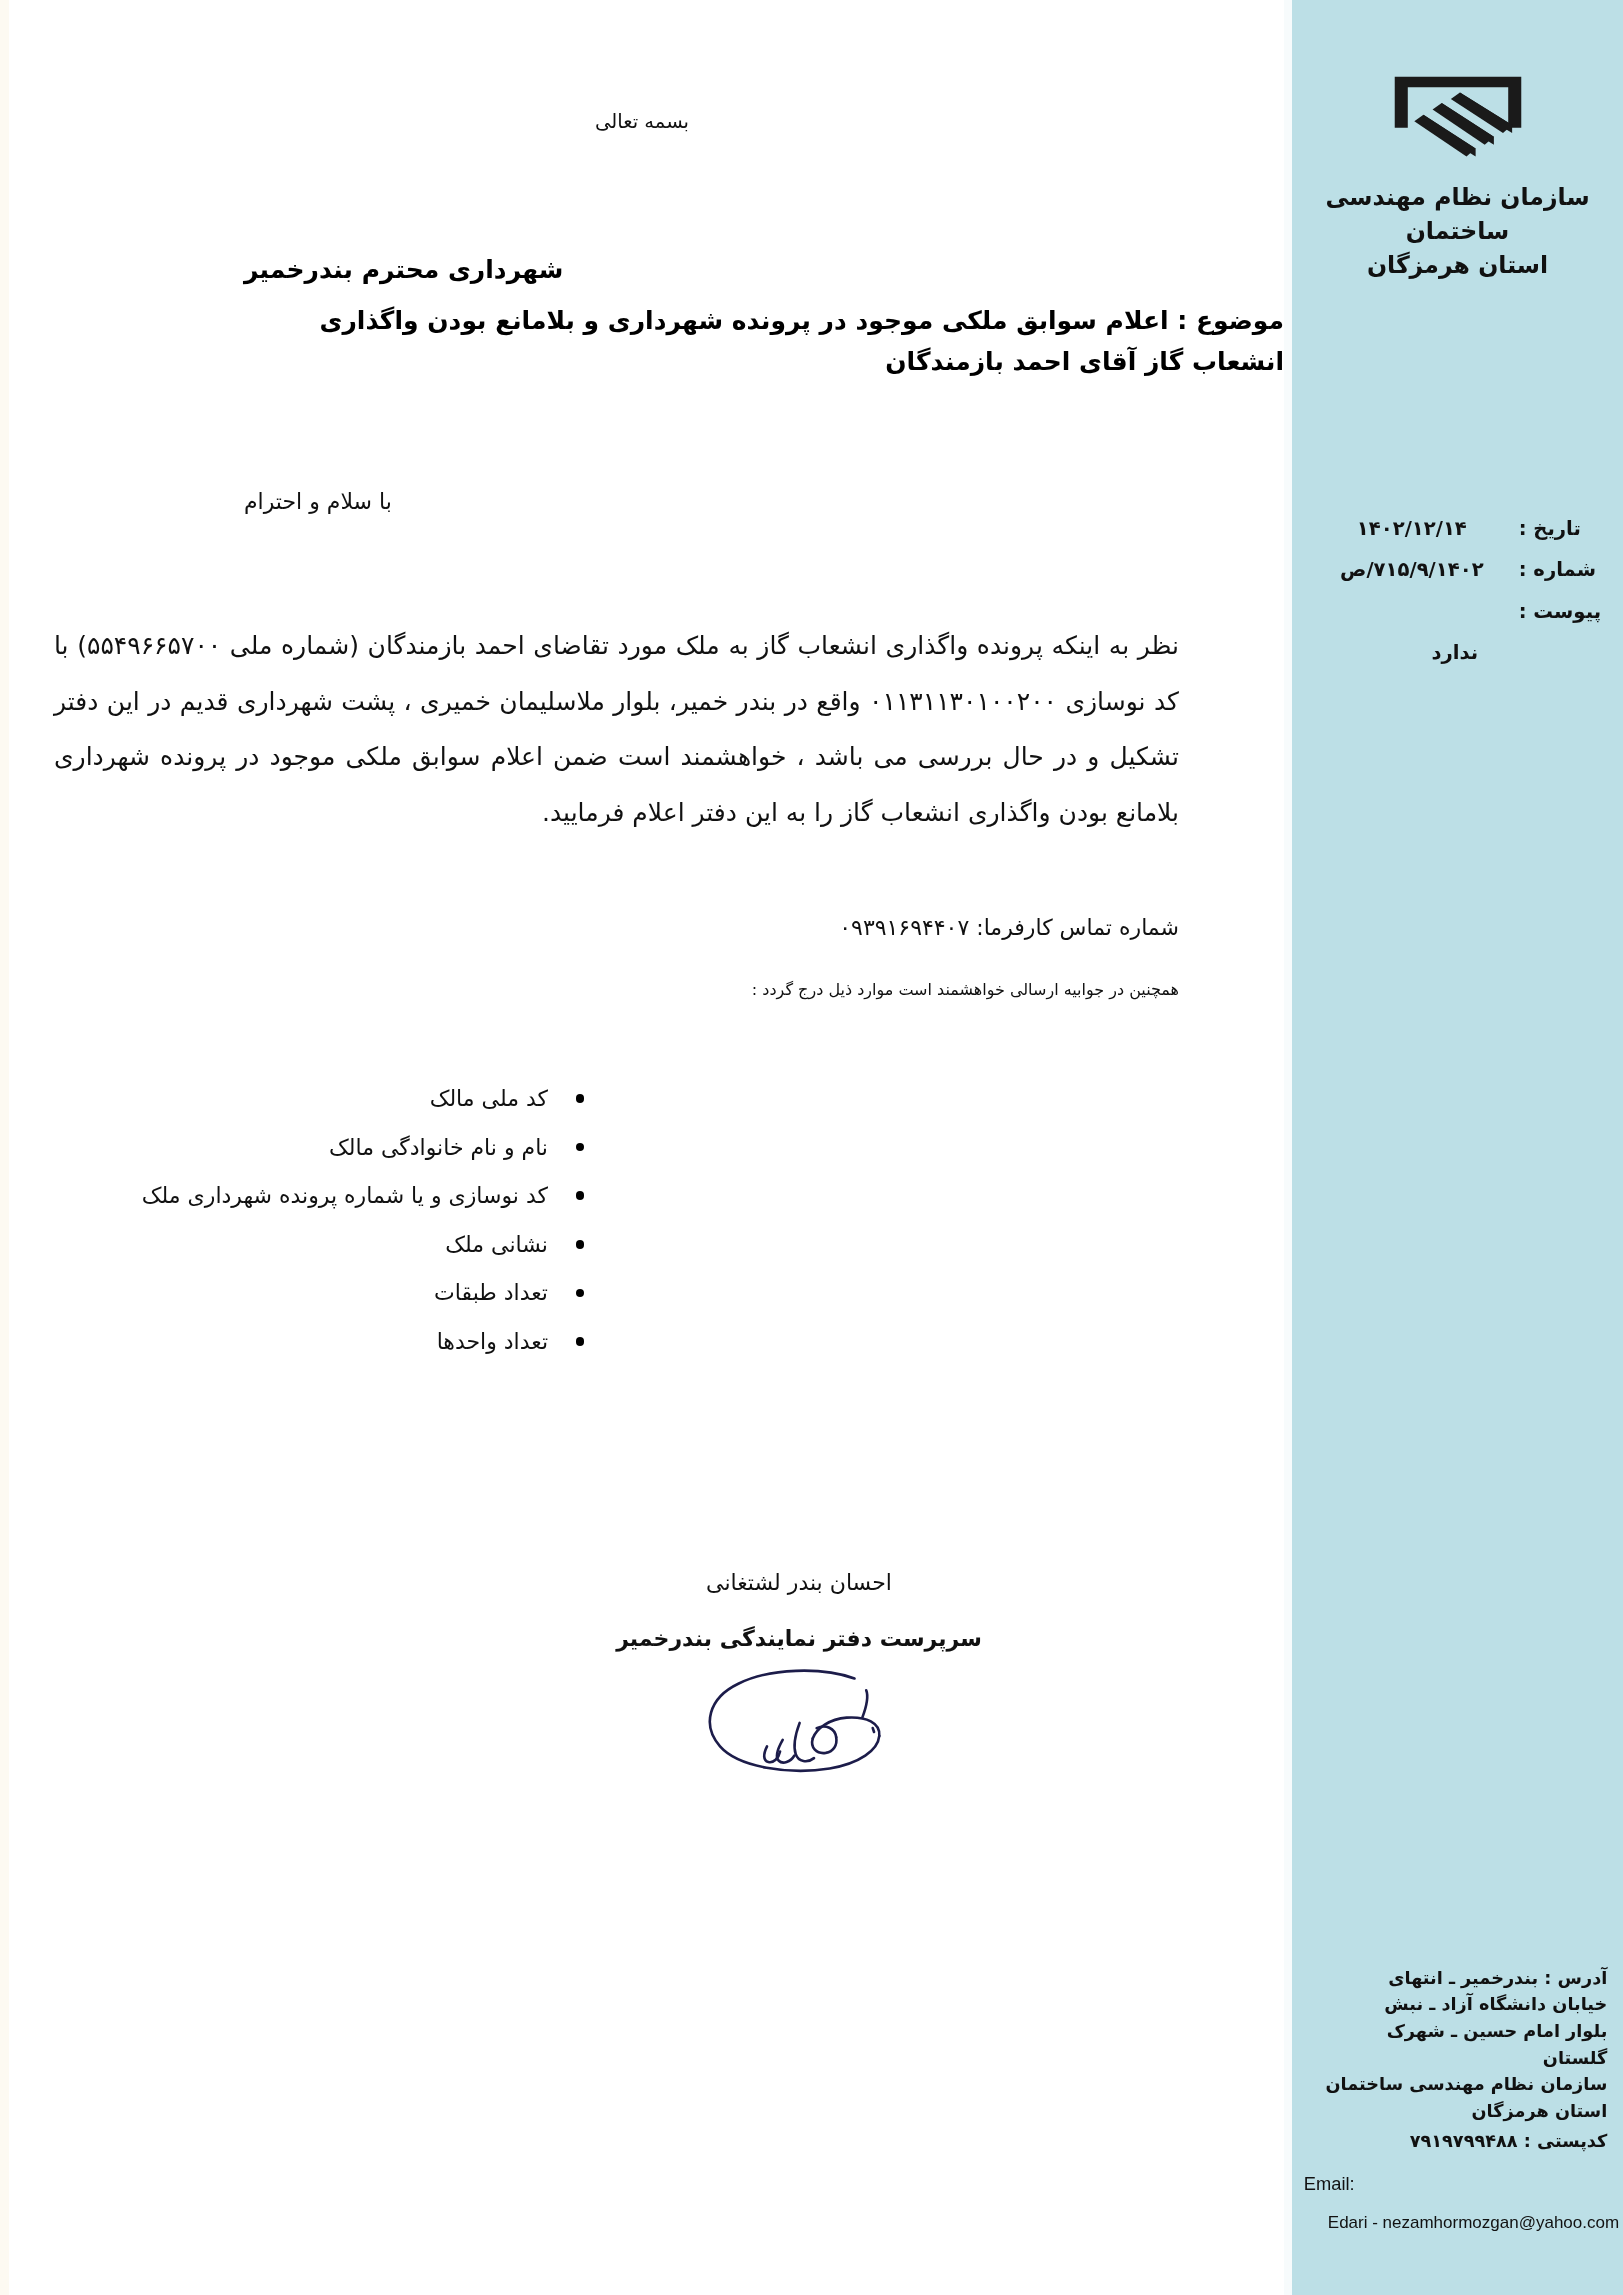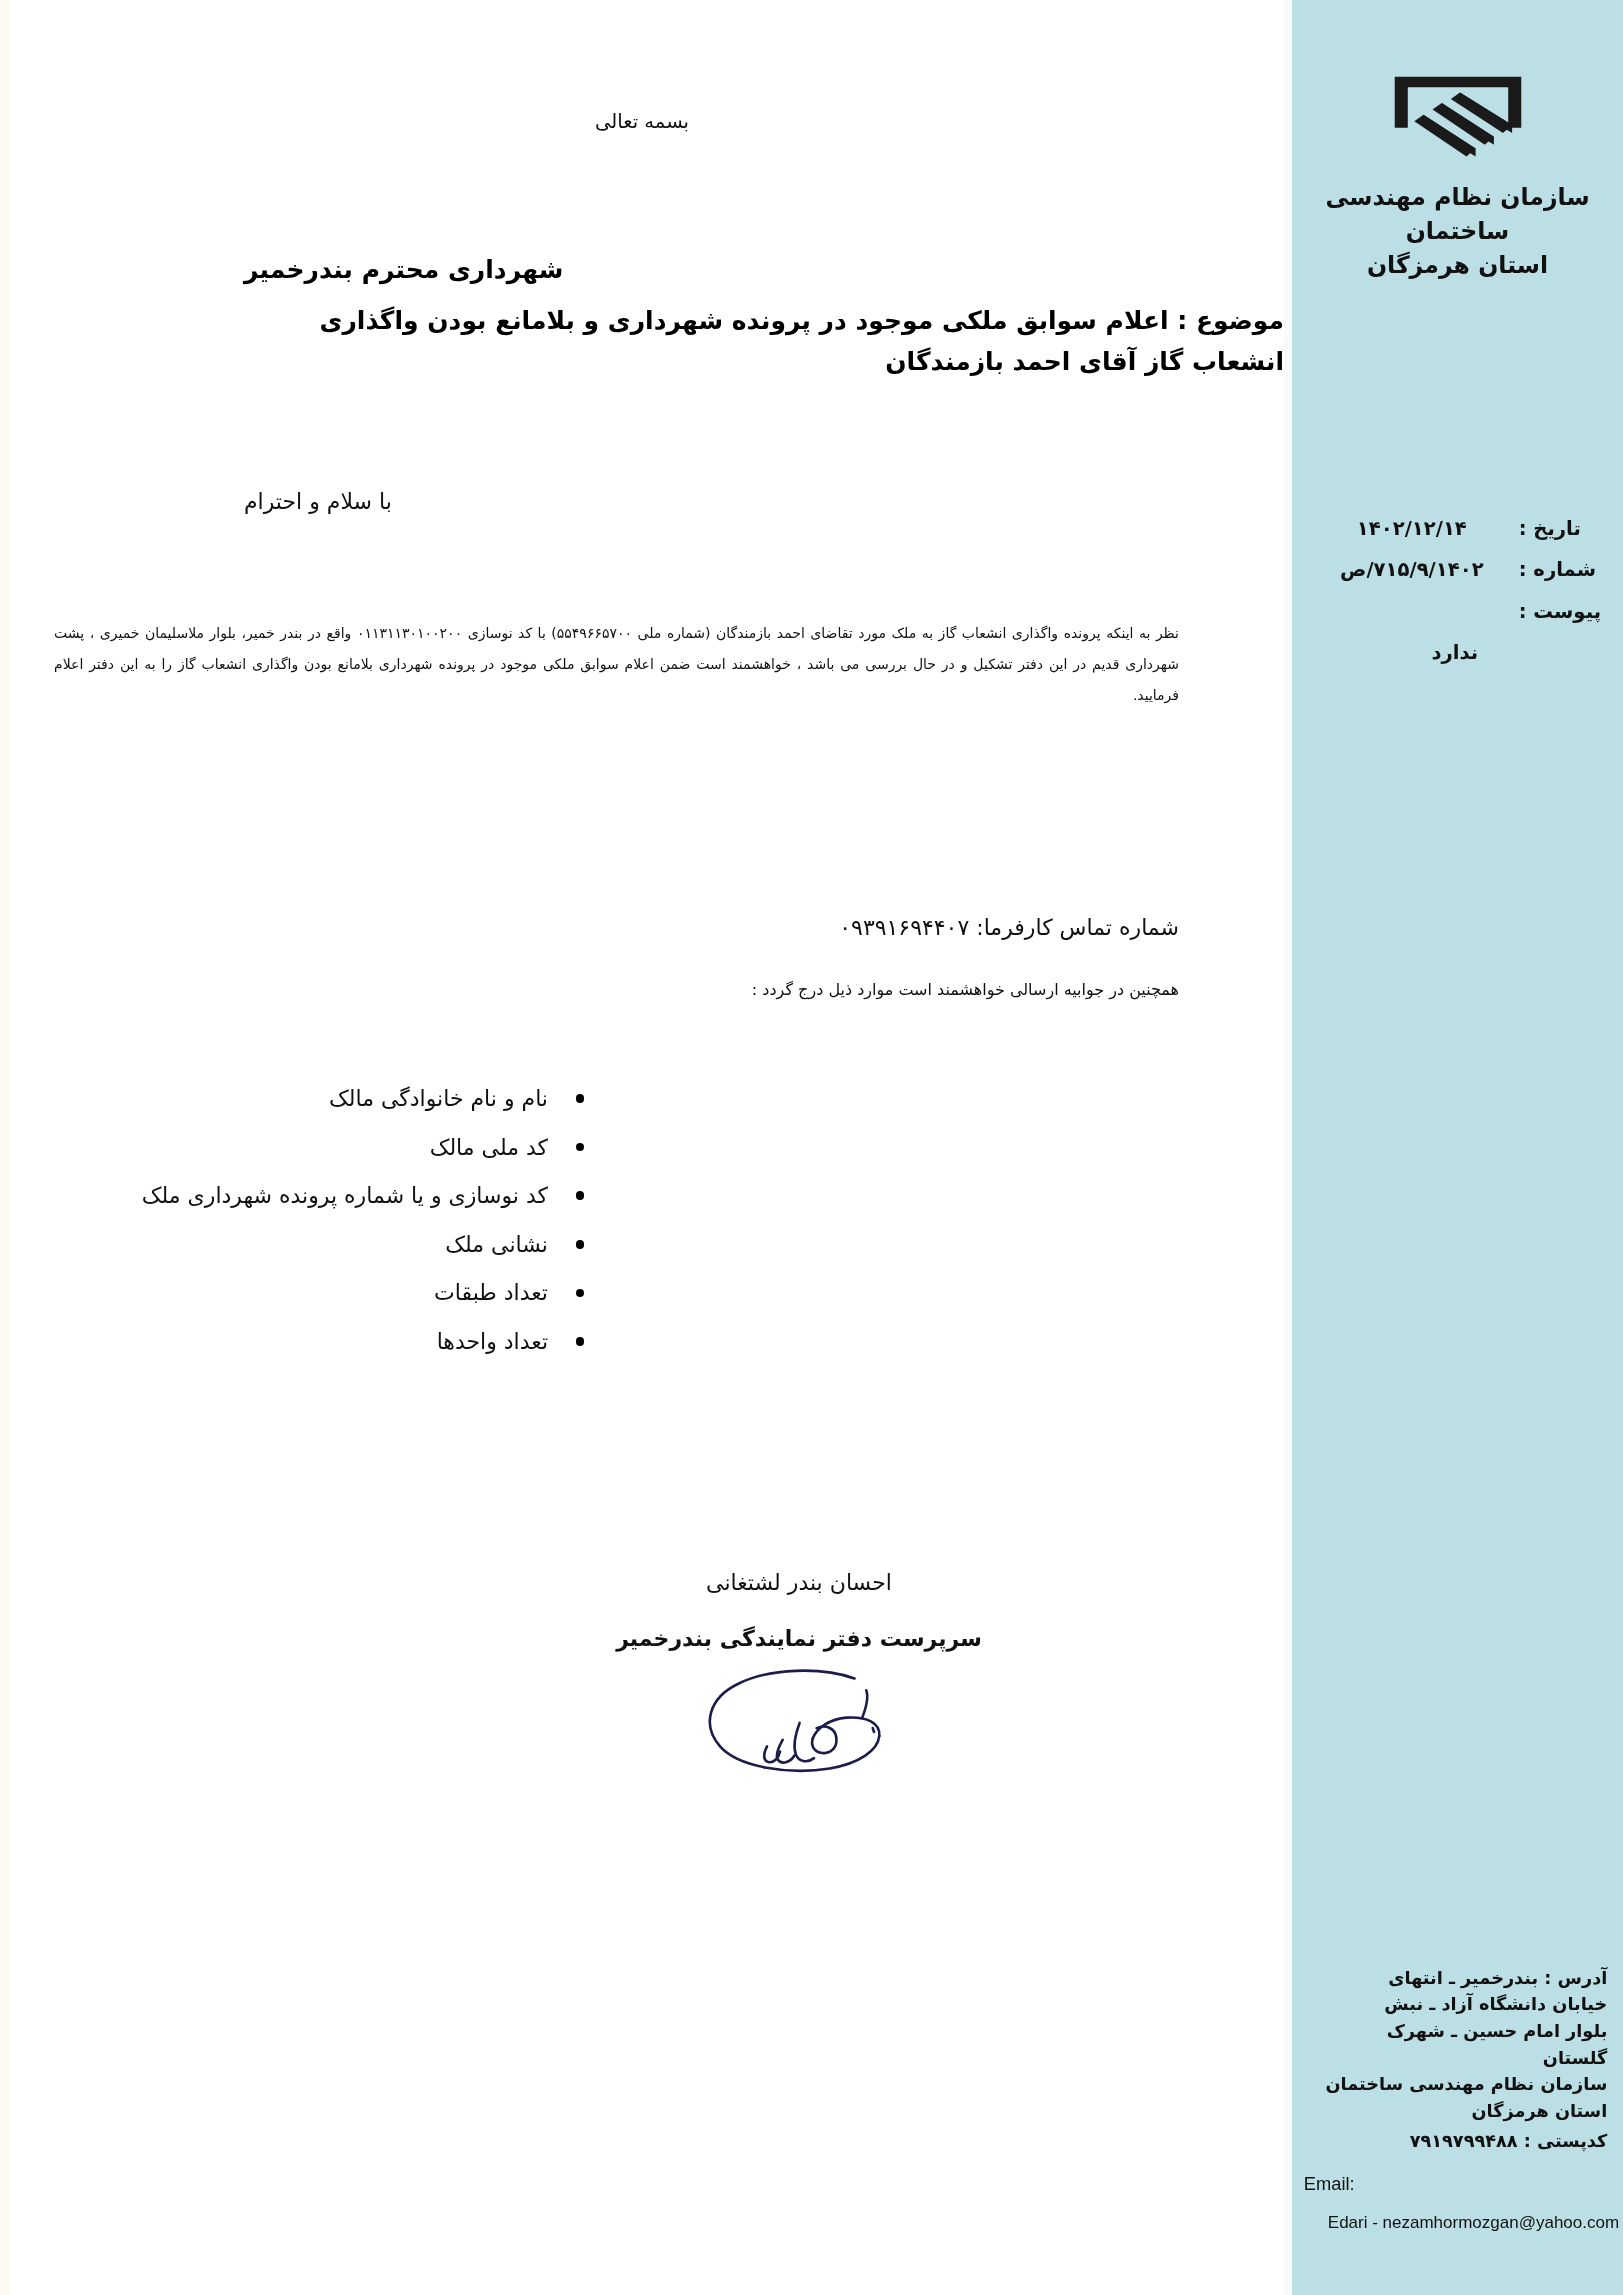--- a/index.html
+++ b/index.html
@@ -218,21 +218,21 @@
     font-size: 22px;
     color: #111111;
   }
 
   .body-para {
     position: absolute;
     top: 618px;
     right: 105px;
     width: 1125px;
     font-family: "DejaVu Sans", serif;
-    font-size: 14px;
+    font-size: 25px;
     line-height: 2.22;
     color: #111111;
     text-align: justify;
     text-align-last: right;
   }
 
   .phone-line {
     position: absolute;
     top: 915px;
     right: 105px;
@@ -381,25 +381,25 @@
 
     <div class="body-para">نظر به اینکه پرونده واگذاری انشعاب گاز به ملک مورد تقاضای احمد بازمندگان (شماره ملی ۵۵۴۹۶۶۵۷۰۰) با کد نوسازی ۰۱۱۳۱۱۳۰۱۰۰۲۰۰ واقع در بندر خمیر، بلوار ملاسلیمان خمیری ، پشت شهرداری قدیم در این دفتر تشکیل و در حال بررسی می باشد ، خواهشمند است ضمن اعلام سوابق ملکی موجود در پرونده شهرداری بلامانع بودن واگذاری انشعاب گاز را به این دفتر اعلام فرمایید.</div>
 
     <div class="phone-line">شماره تماس کارفرما: ۰۹۳۹۱۶۹۴۴۰۷</div>
 
     <div class="followup-line">همچنین در جوابیه ارسالی خواهشمند است موارد ذیل درج گردد :</div>
 
     <ul class="bullets">
       <li class="bullet-item">
         <span class="bullet-dot"></span>
+        <span class="bullet-text">کد ملی مالک</span>
+      </li>
+      <li class="bullet-item">
+        <span class="bullet-dot"></span>
         <span class="bullet-text">نام و نام خانوادگی مالک</span>
-      </li>
-      <li class="bullet-item">
-        <span class="bullet-dot"></span>
-        <span class="bullet-text">کد ملی مالک</span>
       </li>
       <li class="bullet-item">
         <span class="bullet-dot"></span>
         <span class="bullet-text">کد نوسازی و یا شماره پرونده شهرداری ملک</span>
       </li>
       <li class="bullet-item">
         <span class="bullet-dot"></span>
         <span class="bullet-text">نشانی ملک</span>
       </li>
       <li class="bullet-item">

